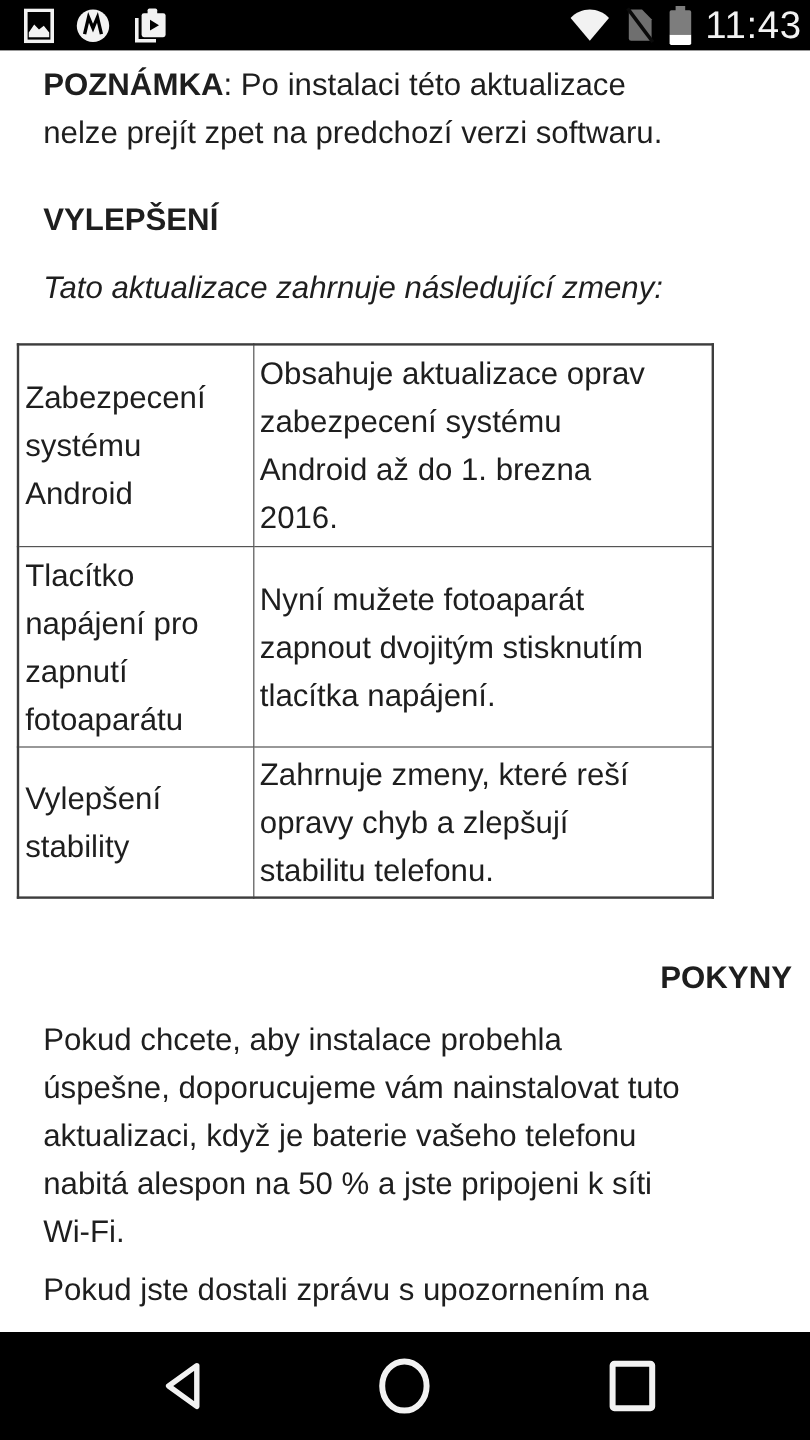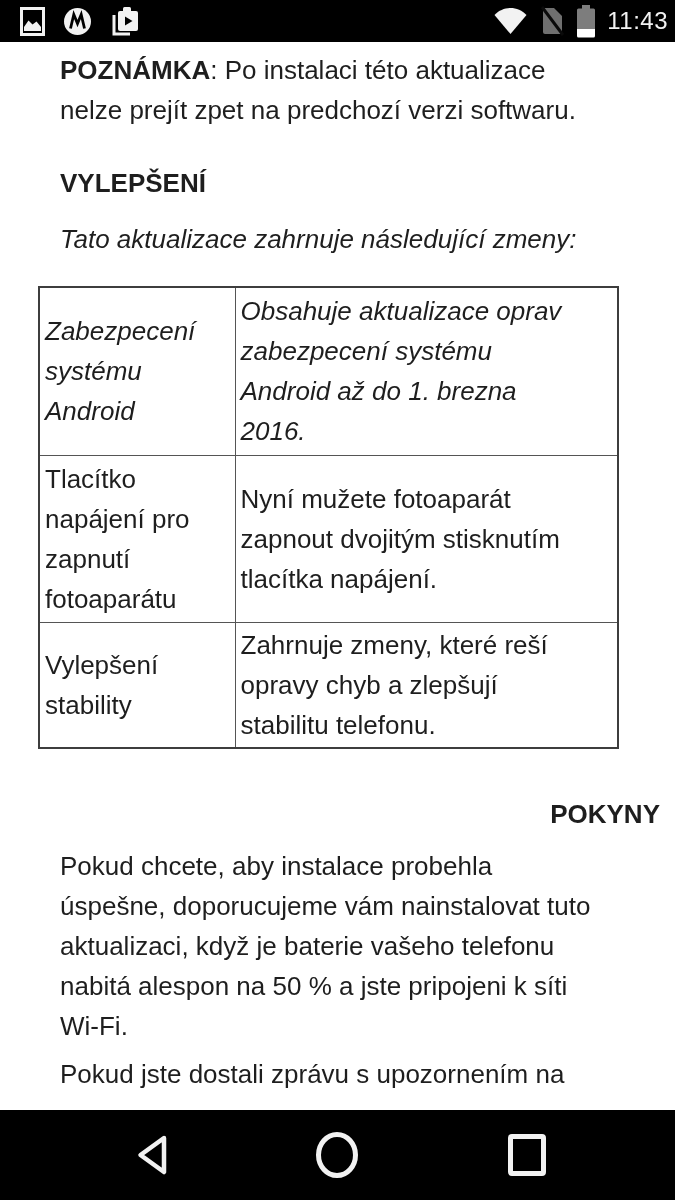--- a/index.html
+++ b/index.html
@@ -16,32 +16,31 @@
   .status-bar {
     position: absolute; top: 0; left: 0; right: 0;
     height: 42px; background: #000000;
     display: flex; align-items: center;
     z-index: 10;
   }
   .sb-left { display: flex; align-items: center; gap: 18px; margin-left: 20px; }
   .sb-spacer { flex: 1; }
   .sb-right { display: flex; align-items: center; gap: 11px; margin-right: 7px; }
   .sb-time {
-    color: #f2f2f2; font-size: 24px; font-weight: 400;
+    color: #f2f2f2; font-size: 32px; font-weight: 400;
     letter-spacing: 0.5px; line-height: 42px;
   }
   .sb-icon { display: block; }
 
   
   .content {
     position: absolute; top: 42px; left: 0; right: 0; bottom: 0;
     color: #1e1e1e;
     font-size: 26px; line-height: 40px;
     overflow: hidden;
-    padding-left: 24px;
   }
   .para { margin: 0 15px 0 36px; white-space: pre-line; }
   .note-para { margin-top: 8px; }
   .b { font-weight: bold; }
   .section-heading {
     margin: 0 15px 0 36px; font-weight: bold;
     white-space: pre-line;
   }
   .heading-improvements { margin-top: 33px; }
   .intro-para { margin-top: 16px; font-style: italic; }
@@ -55,21 +54,21 @@
   }
   .update-table td {
     border: 1px solid #555555;
     vertical-align: middle;
     padding: 2px 5px;
     white-space: pre-line;
     font-size: 26px; line-height: 40px; color: #1e1e1e;
   }
   .col-feature { width: 196px; }
   .col-desc { width: 383px; }
-  tr.row-1 { height: 168px; font-style: italic; }
+  tr.row-1 { height: 168px; }
   tr.row-2 { height: 167px; }
   tr.row-3 { height: 123px; }
 
   .heading-instructions { margin-top: 45px; text-align: right; }
   .instructions-para { margin-top: 12px; }
   .instructions-more { margin-top: 8px; }
 
   
   .nav-bar {
     position: absolute; left: 0; right: 0; bottom: 0;

